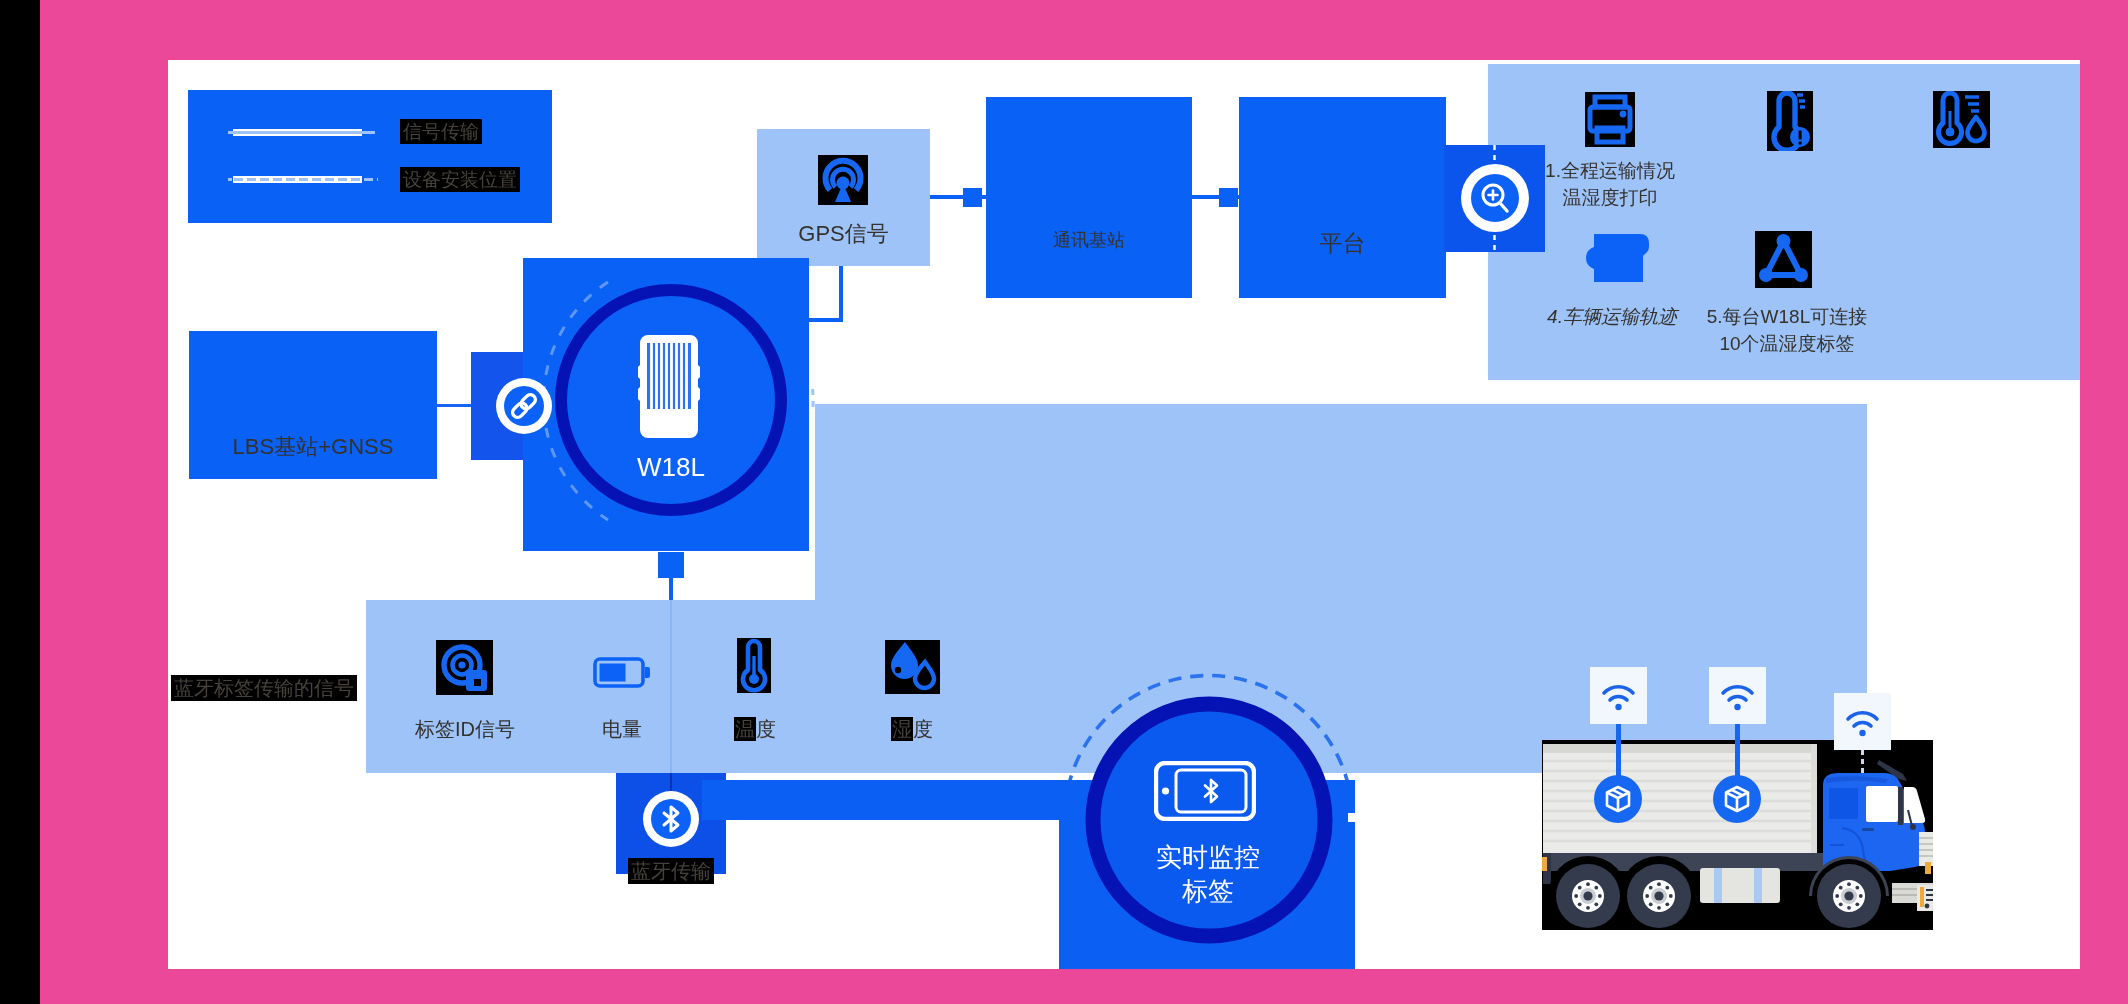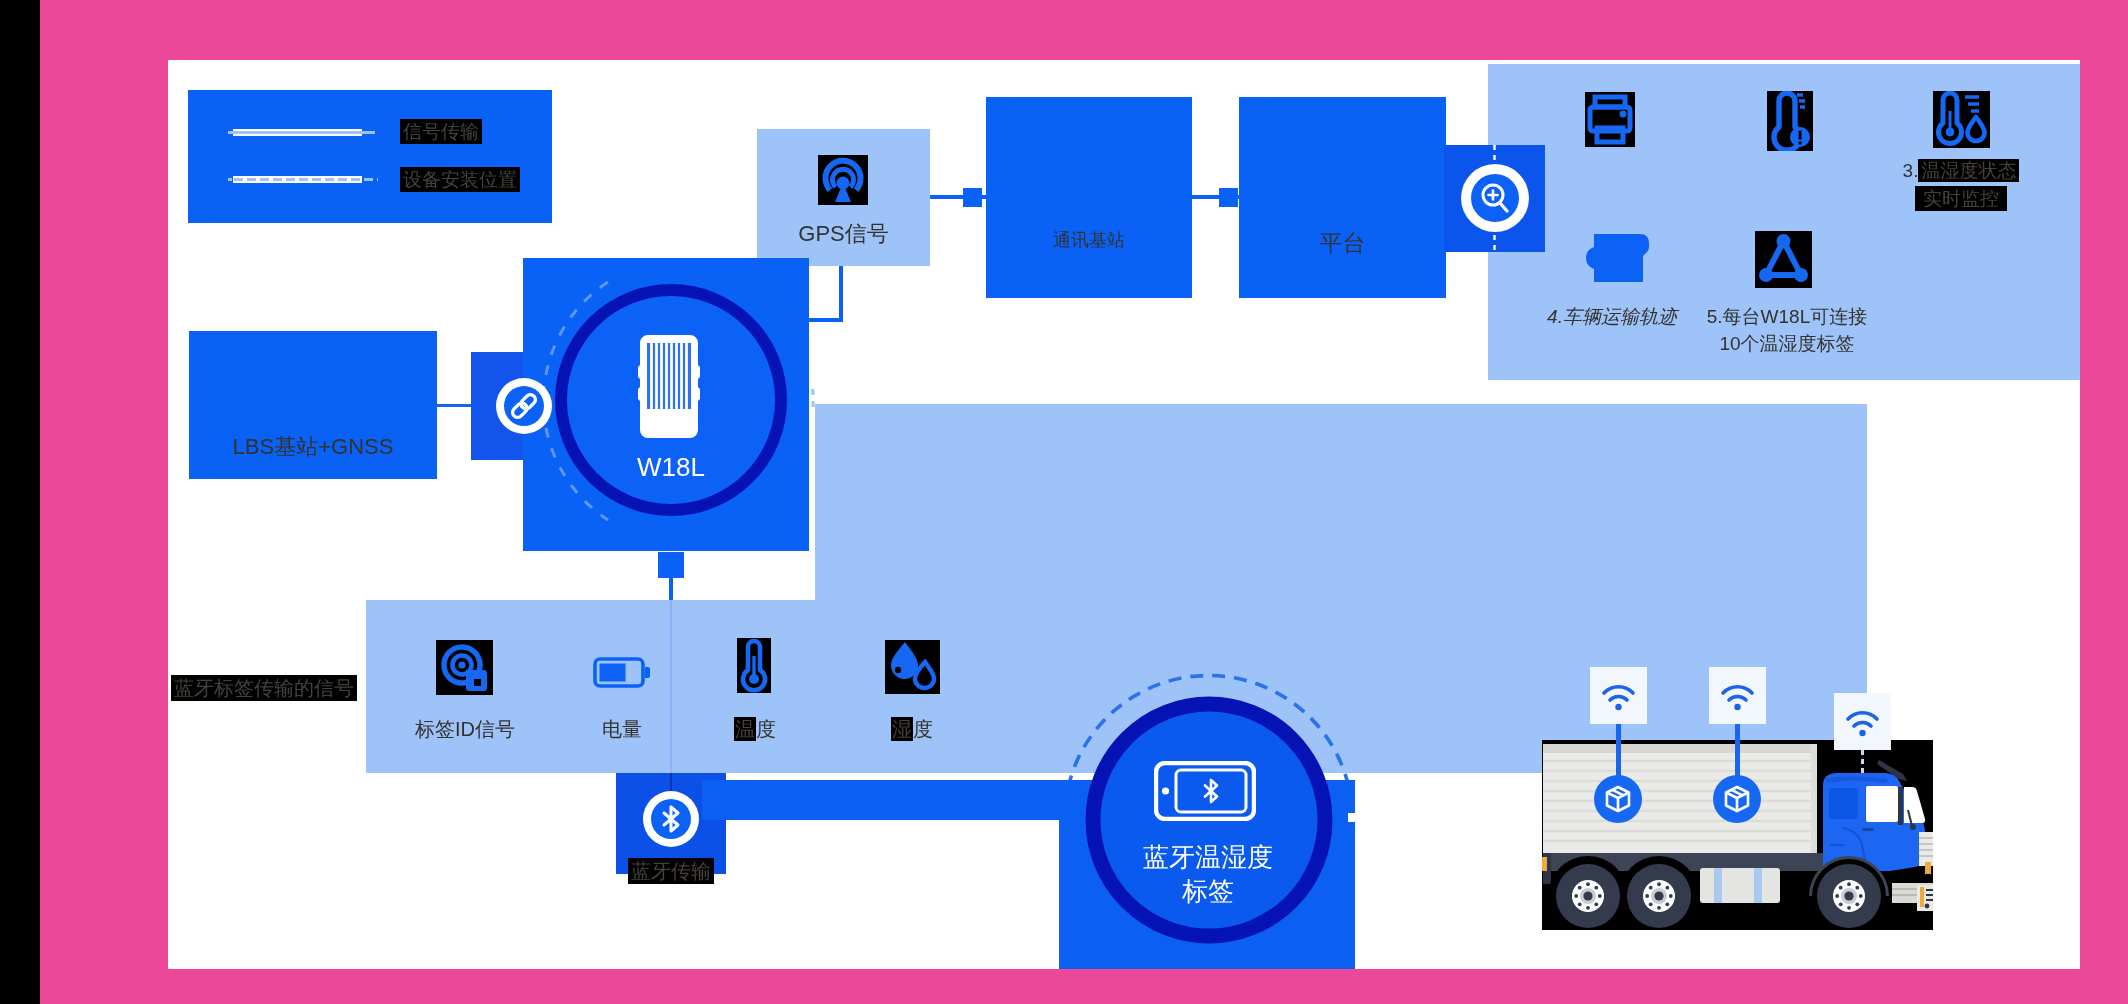--- a/index.html
+++ b/index.html
@@ -97,20 +97,24 @@
   <div class="abs" style="left:1545px;top:92px;width:50px;height:55px;background:#000;">
     <svg width="50" height="55" viewBox="0 0 50 55">
       <g fill="none" stroke="#1668F2" stroke-width="5">
         <rect x="10" y="5" width="30" height="10"></rect>
         <rect x="5" y="15" width="40" height="24" rx="3"></rect>
         <rect x="12" y="36" width="26" height="14"></rect>
       </g>
       <circle cx="38" cy="22" r="3.4" fill="#1668F2"></circle>
     </svg>
   </div>
+  <div class="abs ctext" style="left:1475px;top:157px;width:190px;font-size:19px;line-height:27px;color:#35322E;">
+    <div><span>1.</span><span>全程运输情况</span></div>
+    <div>温湿度打印</div>
+  </div>
 
   <div class="abs" style="left:1727px;top:91px;width:46px;height:60px;background:#000;">
     <svg width="46" height="60" viewBox="0 0 46 60">
       <g fill="none" stroke="#1668F2">
         <path d="M12 36 V10 a8 8 0 0 1 16 0 V36 a13 13 0 1 1 -16 0 Z" stroke-width="5.4" stroke-linejoin="round"></path>
       </g>
       <path d="M30 4 h6 M32 10 h6 M33 16 h5" stroke="#1668F2" stroke-width="3.4"></path>
       <circle cx="33" cy="46" r="10" fill="#1668F2"></circle>
       <rect x="31.6" y="39.5" width="3" height="9" fill="#000"></rect>
       <rect x="31.6" y="50.5" width="3" height="3" fill="#000"></rect>
@@ -120,24 +124,20 @@
   <div class="abs" style="left:1893px;top:91px;width:57px;height:57px;background:#000;">
     <svg width="57" height="57" viewBox="0 0 57 57">
       <g fill="none" stroke="#1668F2">
         <path d="M10 32 V9 a7 7 0 0 1 14 0 V32 a11.5 11.5 0 1 1 -14 0 Z" stroke-width="5"></path>
         <circle cx="17" cy="41" r="4" fill="#1668F2"></circle>
         <path d="M17 41 V20" stroke-width="3"></path>
         <path d="M32 6 h14 M35 13 h11 M38 20 h8" stroke-width="3.6"></path>
         <path d="M43 26 c5 7 8.5 11 8.5 15.5 a8.5 8.5 0 0 1 -17 0 C34.5 37 38 33 43 26 Z" stroke-width="4.6" stroke-linejoin="round"></path>
       </g>
     </svg>
-  </div>
-  <div class="abs ctext" style="left:1826px;top:157px;width:190px;font-size:19px;line-height:27px;">
-    <div><span style="color:#35322E;">3.</span><span class="boxed">温湿度状态</span></div>
-    <div style="margin-top:1px;"><span class="boxed" style="padding:2px 8px;">实时监控</span></div>
   </div>
 
   <div class="abs" style="left:1538px;top:232px;width:72px;height:52px;">
     <svg width="72" height="52" viewBox="0 0 72 52">
       <path d="M16 2 h46 q9 0 9 9 v4 q0 3 -2 5 l-4 4 v26 H16 v-13 q-8 -3 -8 -11 q0 -8 8 -11 Z" fill="#0C62F6"></path>
     </svg>
   </div>
   <div class="abs ctext" style="left:1477px;top:303px;width:190px;font-size:19px;line-height:27px;color:#35322E;font-style:italic;">
     <div><span>4.</span><span>车辆运输轨迹</span></div>
   </div>
@@ -272,21 +272,21 @@
   </svg>
   <div class="abs" style="left:1114px;top:761px;width:102px;height:60px;">
     <svg width="102" height="60" viewBox="0 0 102 60">
       <rect x="2" y="2" width="98" height="56" rx="9" fill="none" stroke="#fff" stroke-width="4.4"></rect>
       <rect x="22" y="9" width="70" height="42" rx="5" fill="none" stroke="#fff" stroke-width="3"></rect>
       <circle cx="11.5" cy="30" r="3.6" fill="#fff"></circle>
       <path d="M57 19 v22 M57 19 l6 5.5 -12 11 M57 41 l6 -5.5 -12 -11" fill="none" stroke="#fff" stroke-width="2.6" stroke-linejoin="round" stroke-linecap="round"></path>
     </svg>
   </div>
   <div class="abs ctext" style="left:1068px;top:840px;width:200px;font-size:26px;line-height:34px;color:#fff;">
-    <div>蓝牙温湿度</div>
+    <div>实时监控</div>
     <div>标签</div>
   </div>
 
   <div class="abs" style="left:1502px;top:740px;width:391px;height:190px;background:#000;">
     <svg width="391" height="190" viewBox="0 0 391 190">
 
       <rect x="1" y="4" width="274" height="109" fill="#EAEAE8"></rect>
       <rect x="1" y="4" width="274" height="9" fill="#D6D6D2"></rect>
       <g stroke="#DCDCD8" stroke-width="2.4">
         <line x1="1" y1="21" x2="275" y2="21"></line>

